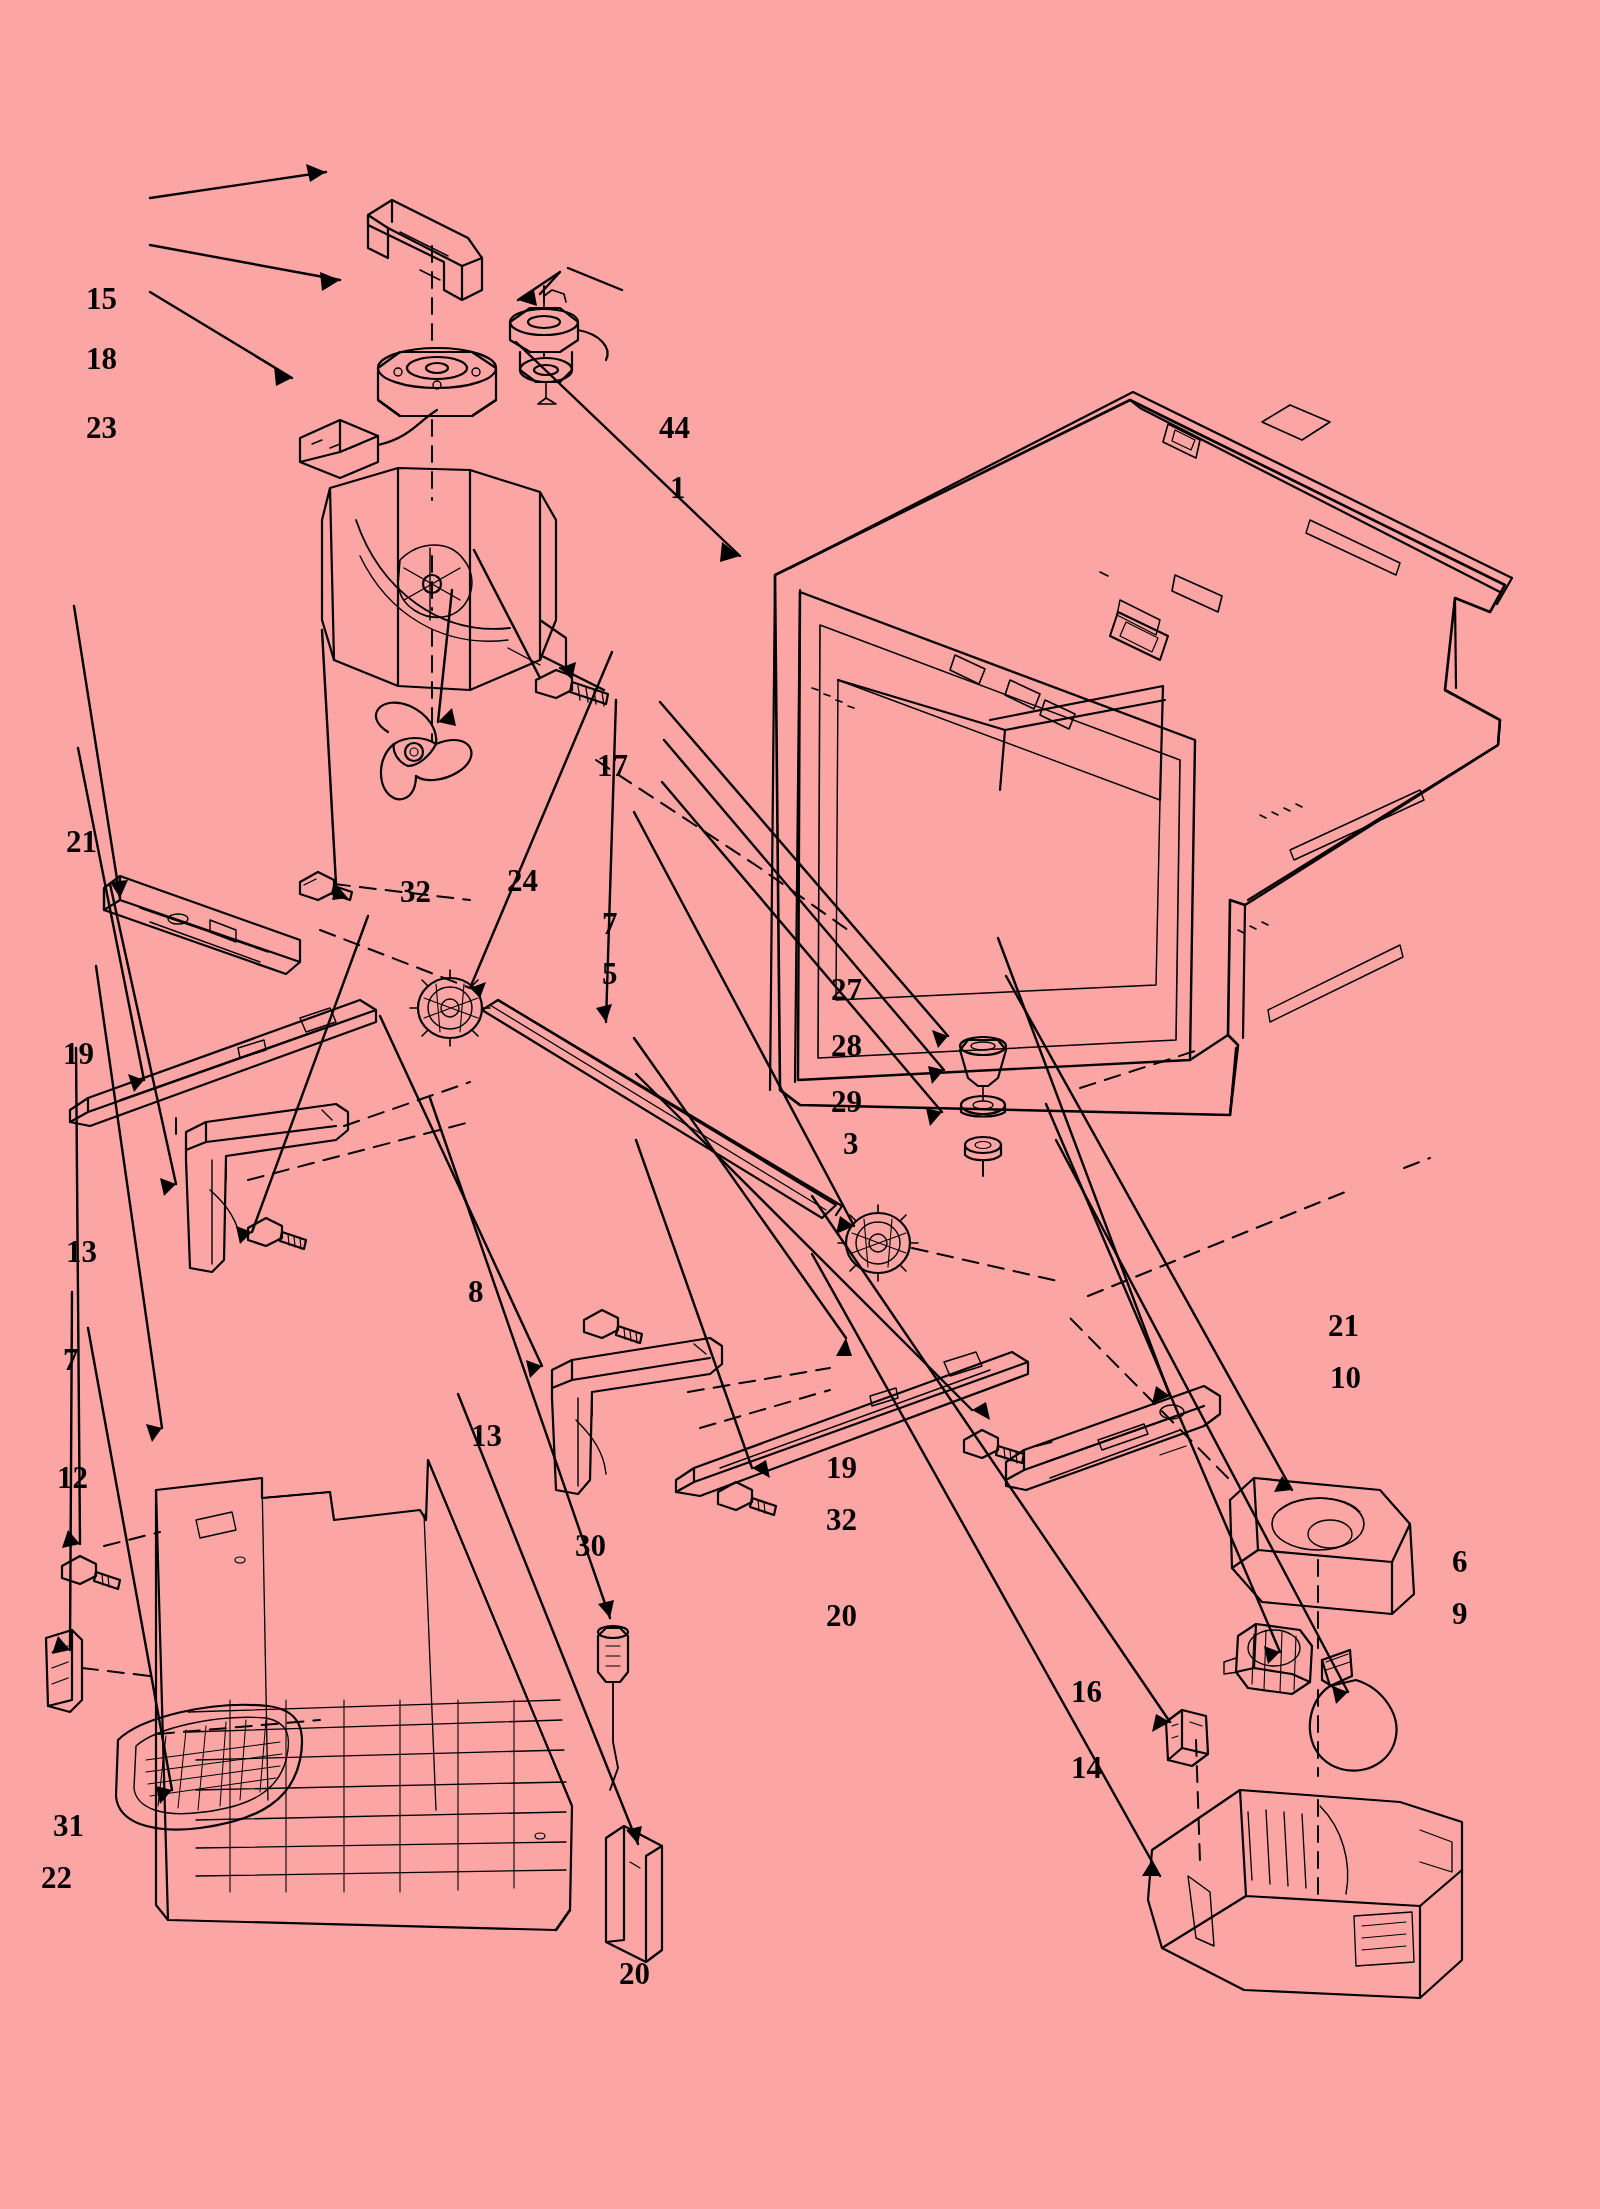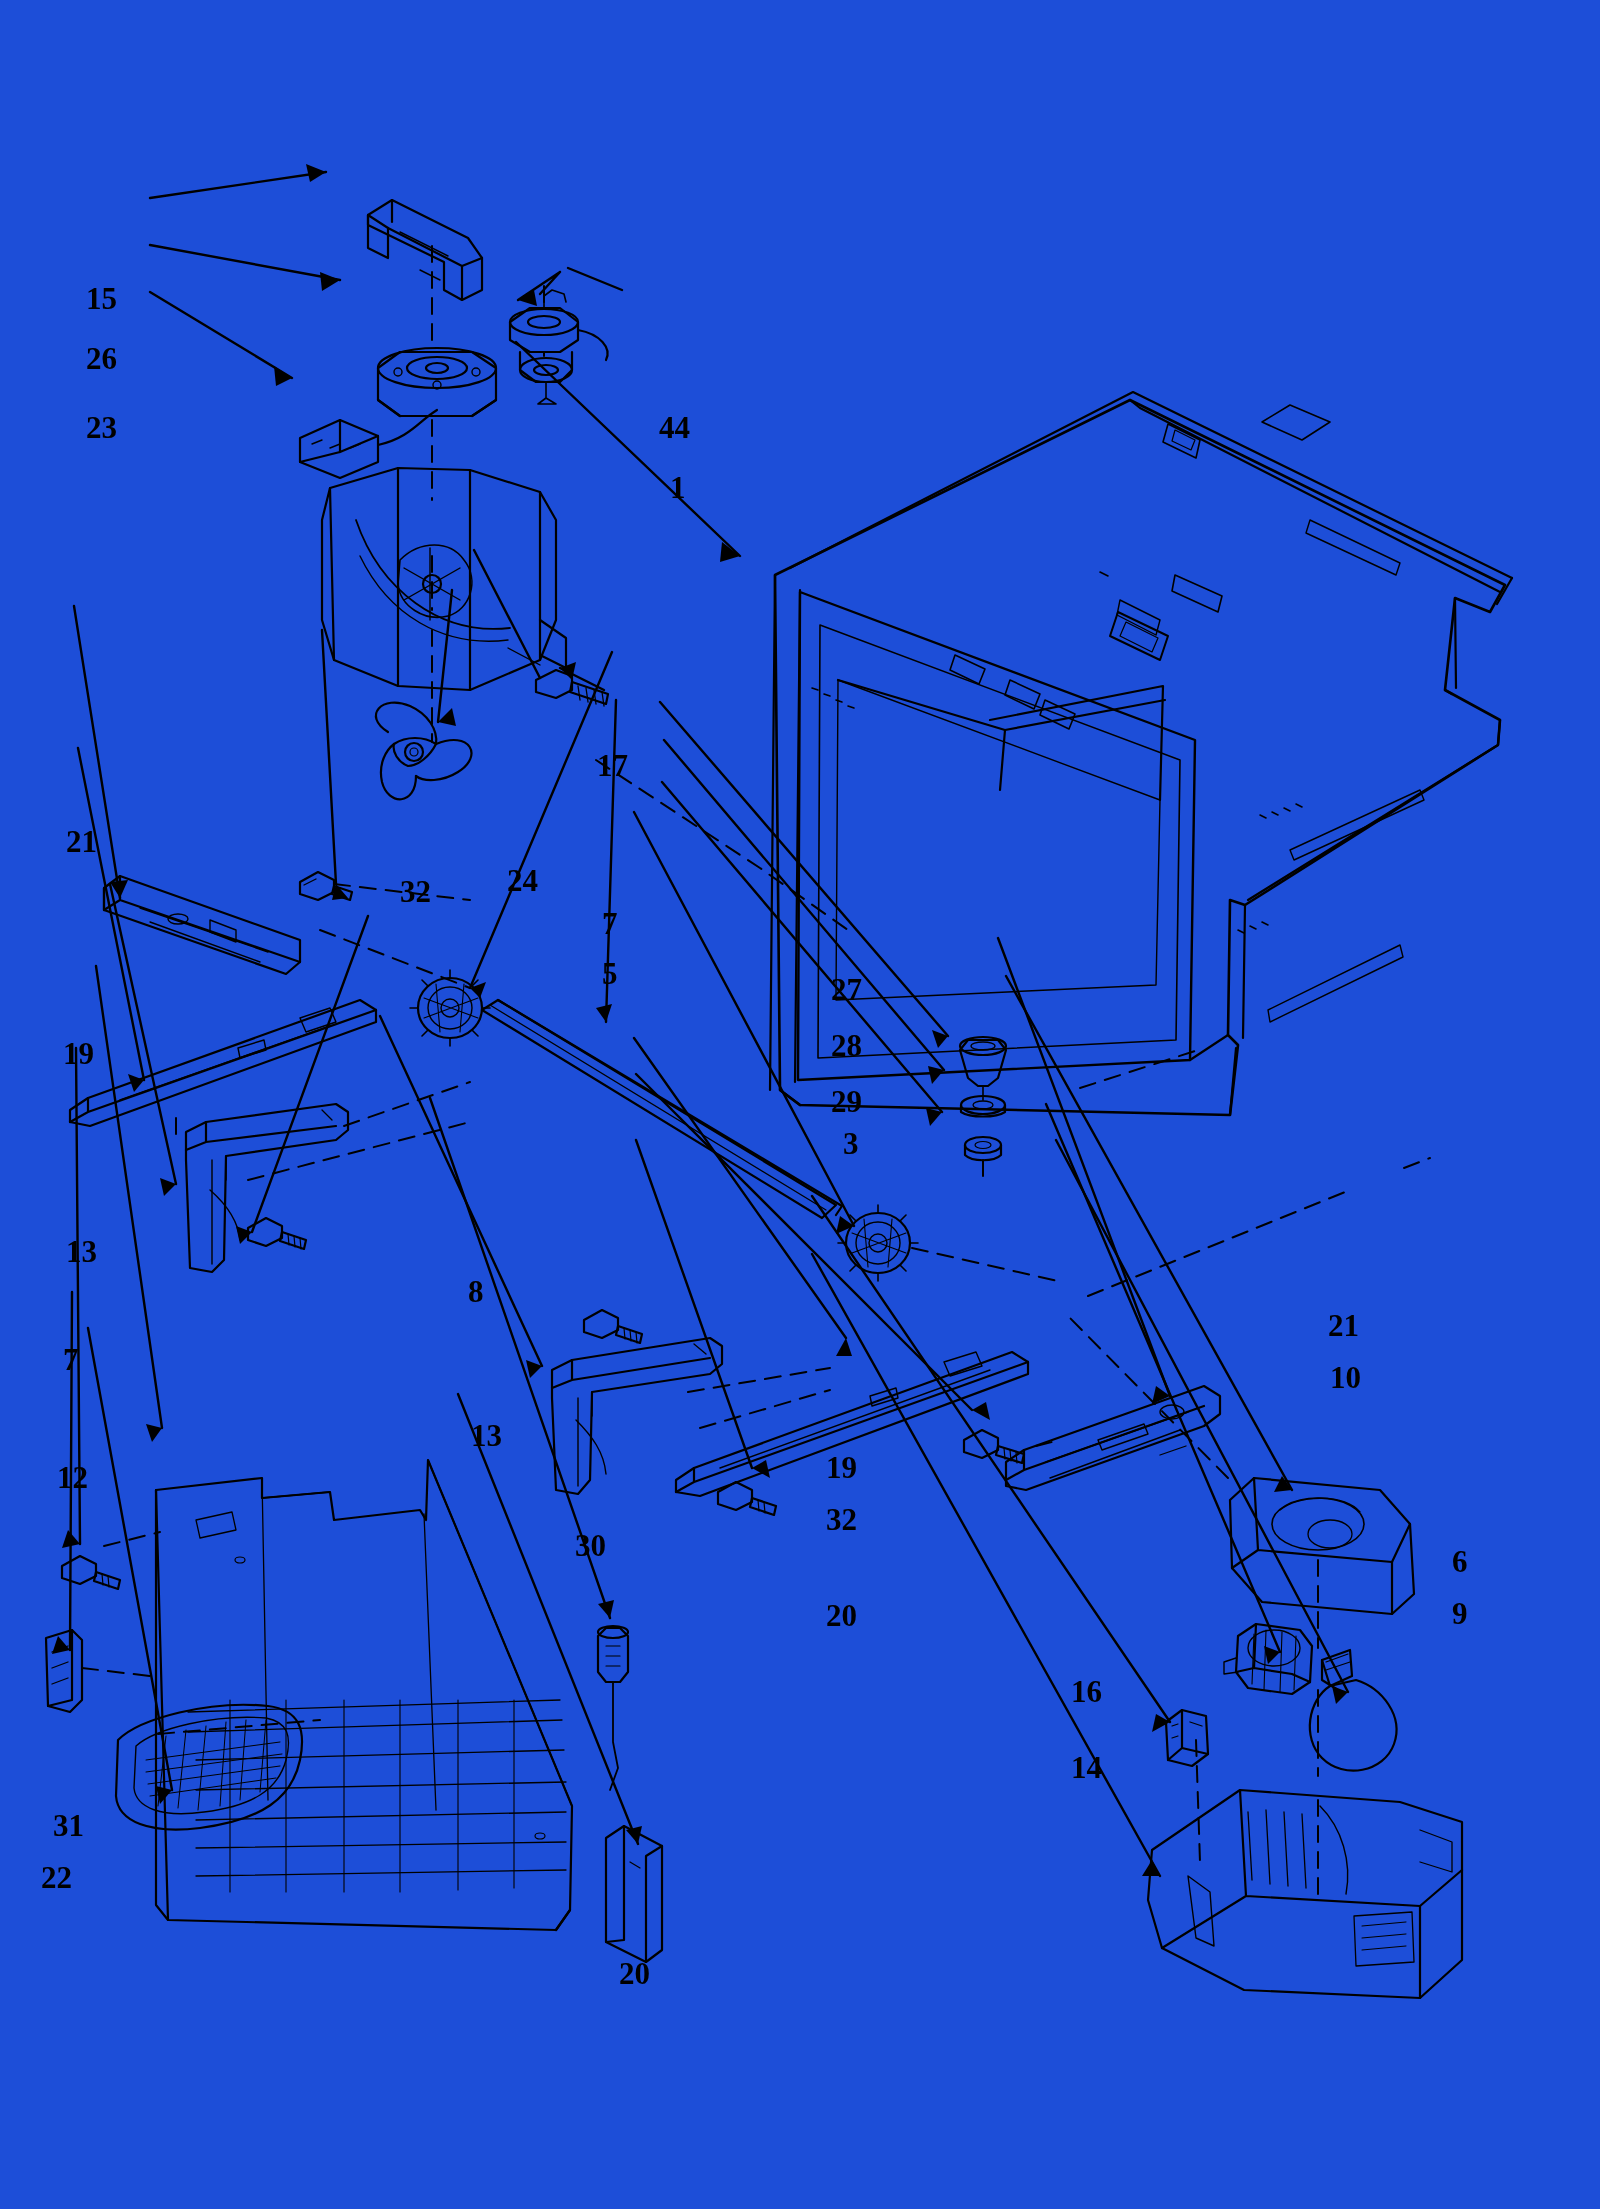--- a/index.html
+++ b/index.html
@@ -7,21 +7,21 @@
     padding: 0;
     background: #ffffff;
   }
   body {
     font-family: "Liberation Serif", serif;
   }
   #page {
     position: relative;
     width: 1600px;
     height: 2209px;
-    background: #1d4ed8;
+    background: #fca5a5;
     overflow: hidden;
   }
   #diagram-svg {
     position: absolute;
     left: 0;
     top: 0;
     width: 1600px;
     height: 2209px;
   }
   .callout {
@@ -512,21 +512,21 @@
         <path d="M1170 1722 L1156 1714 L1152 1732 Z"></path>
         <path d="M1160 1876 L1152 1860 L1142 1876 Z"></path>
         <path d="M70 1650 L58 1636 L52 1654 Z"></path>
         <path d="M172 1790 L156 1786 L160 1804 Z"></path>
         <path d="M638 1844 L642 1826 L626 1830 Z"></path>
       </g>
     </g>
   </svg>
 
   <div class="callout" style="left:86px;  top:283px;">15</div>
-  <div class="callout" style="left:86px;  top:343px;">26</div>
+  <div class="callout" style="left:86px;  top:343px;">18</div>
   <div class="callout" style="left:86px;  top:412px;text-align:right;">23</div>
   <div class="callout" style="left:659px; top:412px;">44</div>
   <div class="callout" style="left:670px; top:472px;">1</div>
   <div class="callout" style="left:597px; top:750px;">17</div>
   <div class="callout" style="left:507px; top:818px;margin-top:47px;">24</div>
   <div class="callout" style="left:66px;  top:826px;">21</div>
   <div class="callout" style="left:400px; top:876px;">32</div>
   <div class="callout" style="left:602px; top:908px;">7</div>
   <div class="callout" style="left:602px; top:958px;">5</div>
   <div class="callout" style="left:63px;  top:1038px;">19</div>

